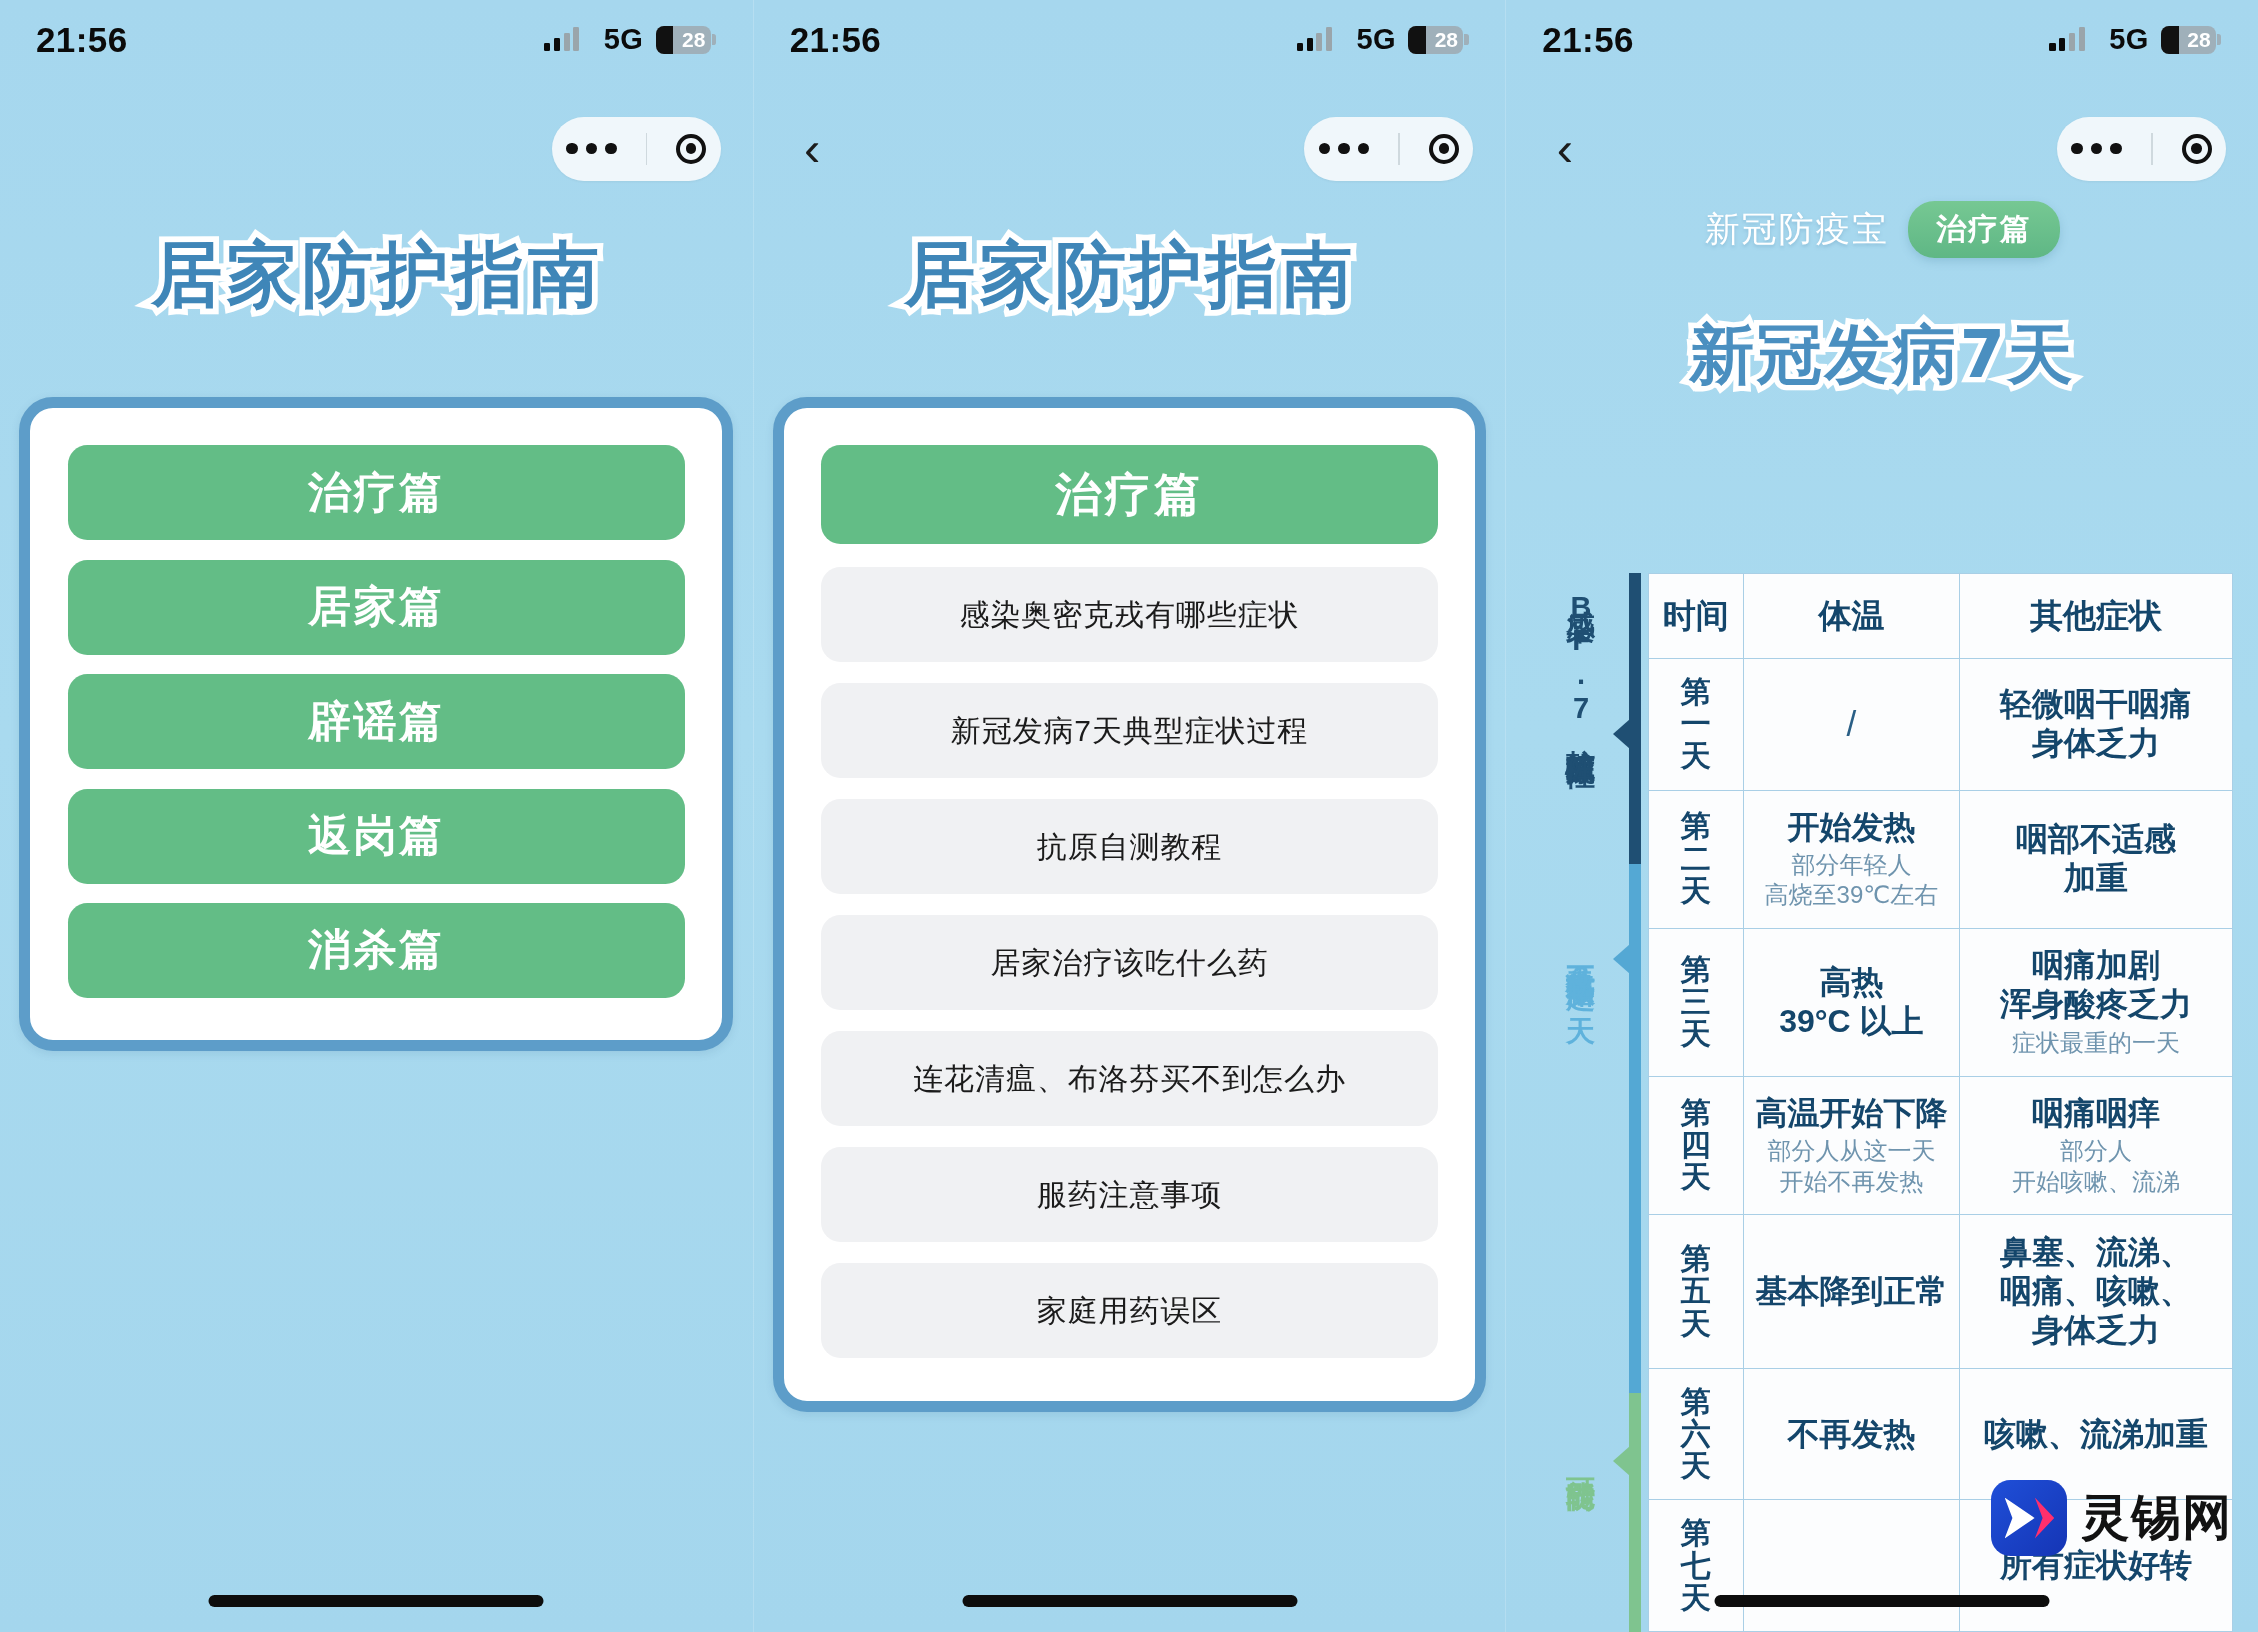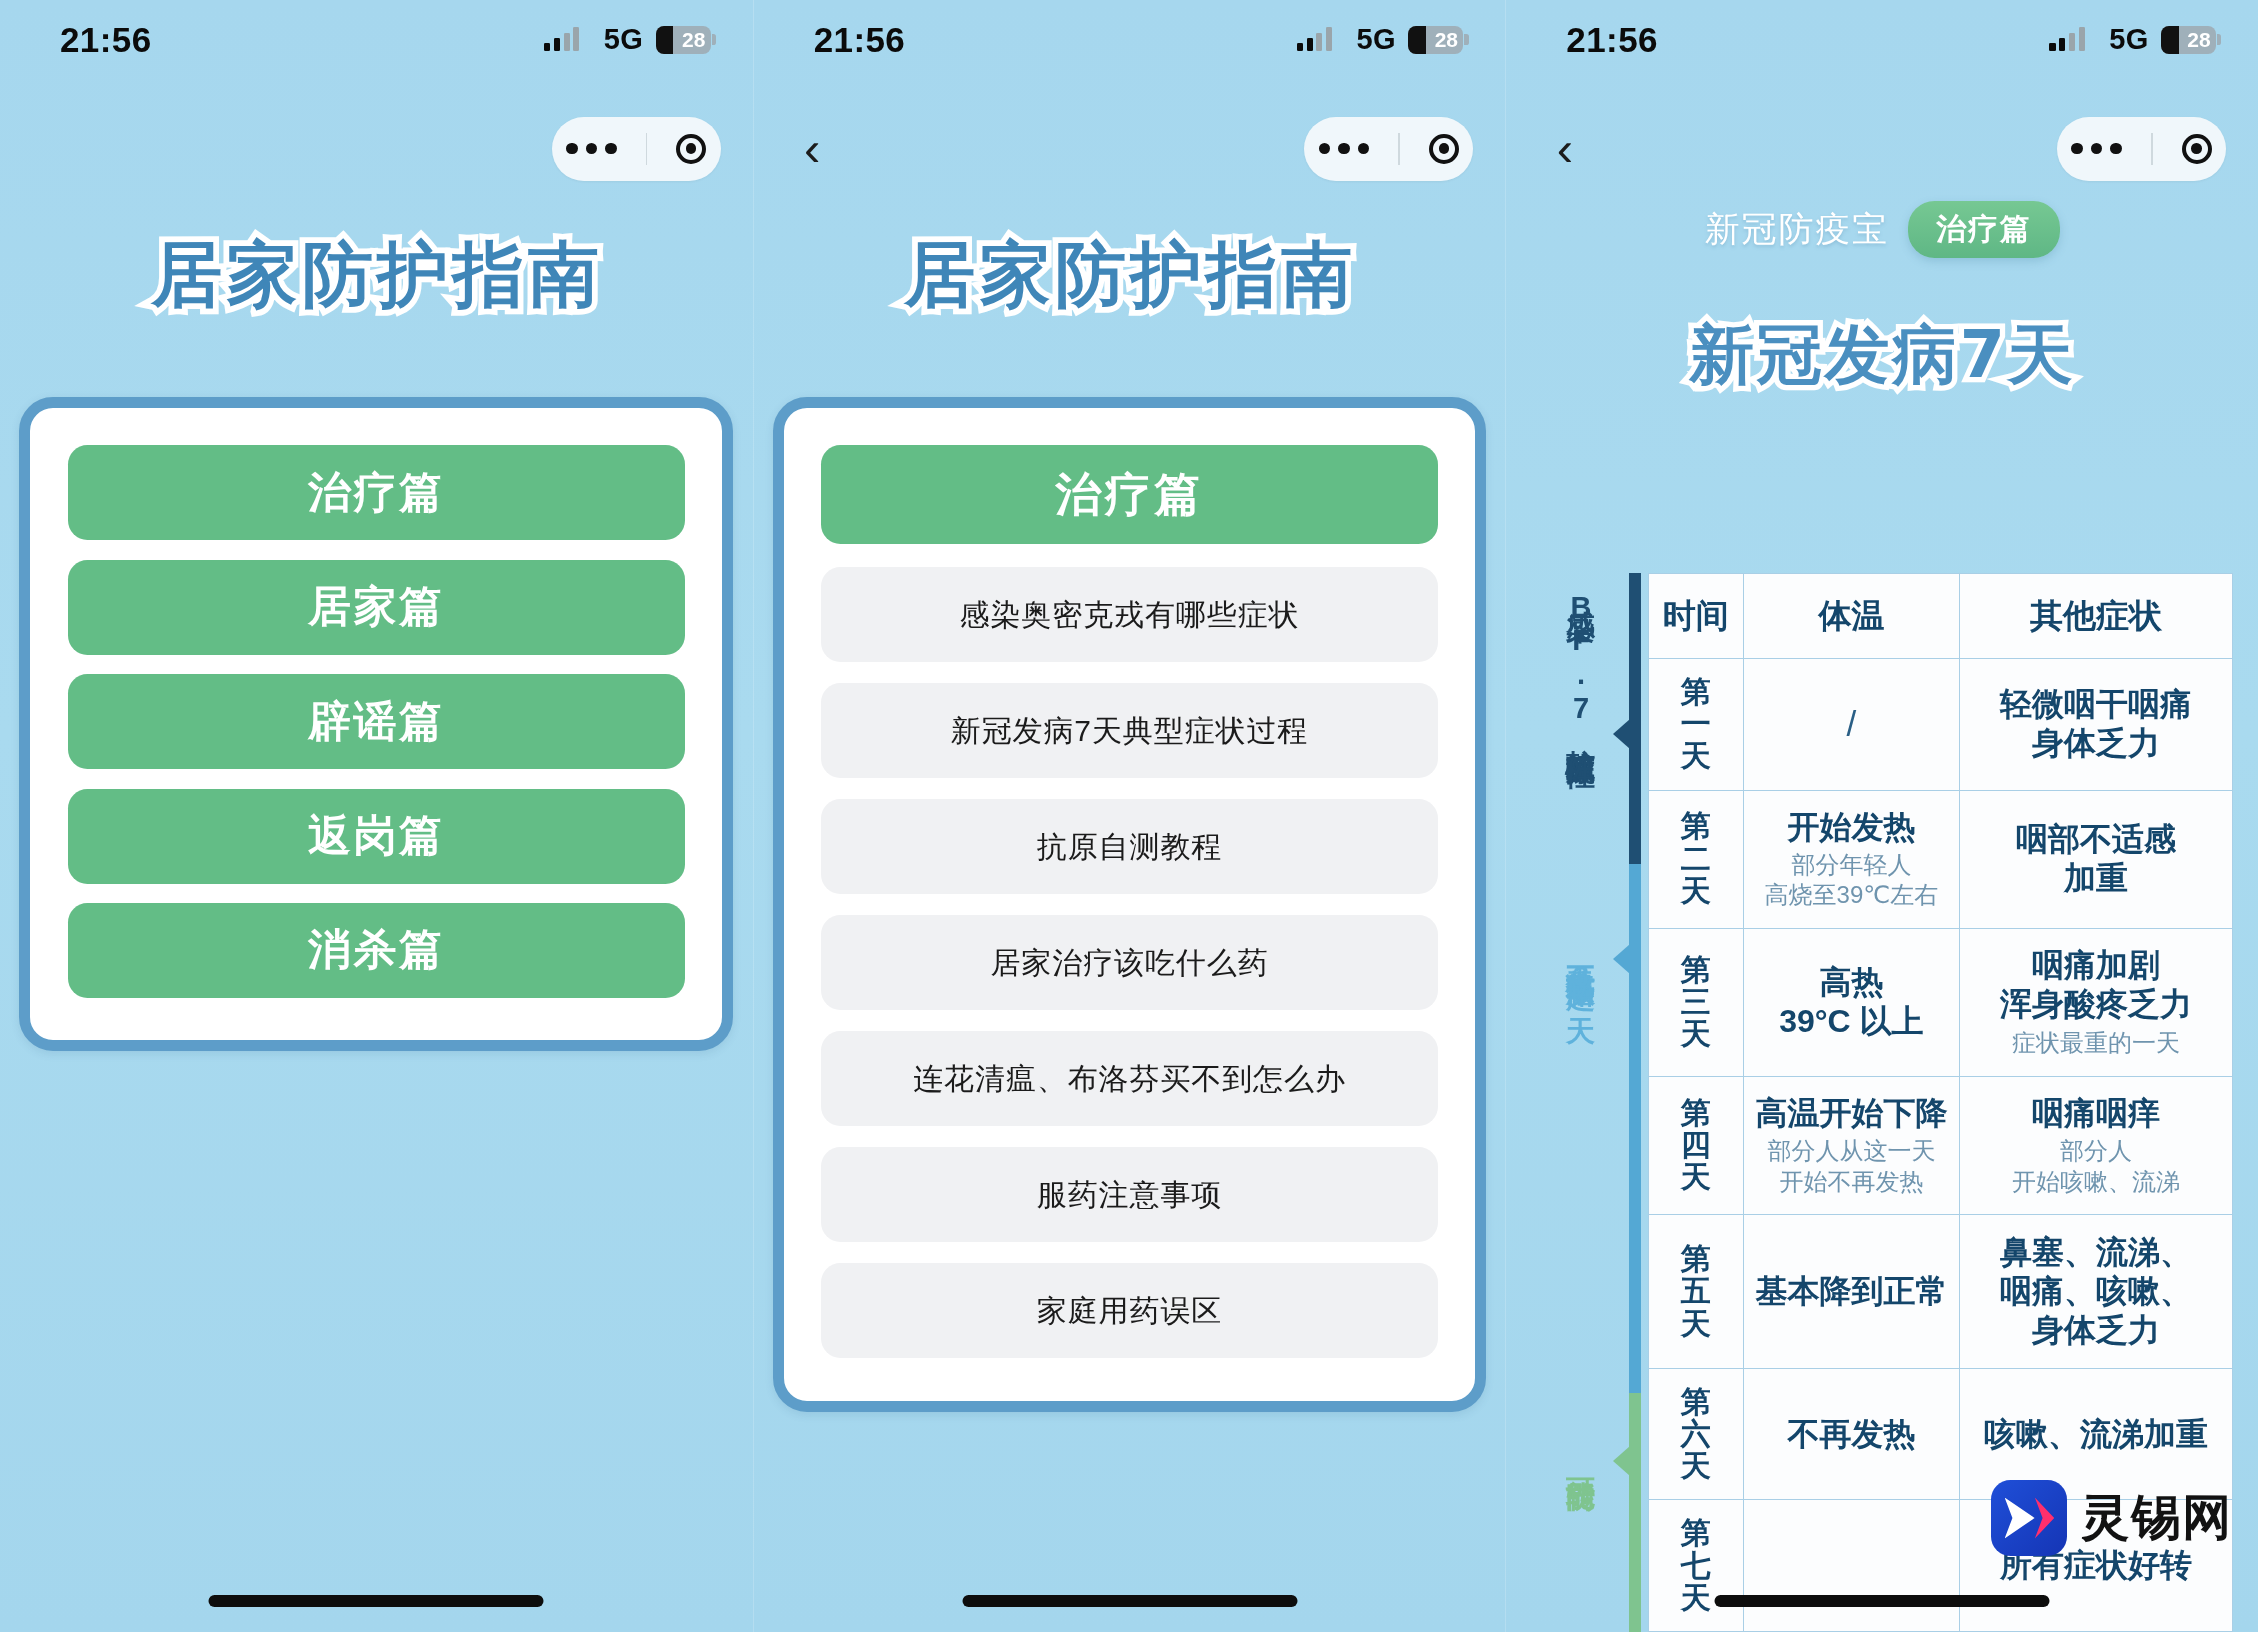--- a/index.html
+++ b/index.html
@@ -15,21 +15,21 @@
     width: 753px; height: 1632px;
     background: linear-gradient(180deg,#a6d7ee 0%, #a9daef 45%, #a4d6ed 100%);
     overflow: hidden;
   }
   .screen + .screen { border-left: 0.9px solid rgba(255,255,255,0.18); }
 
   
   .statusbar {
     position: absolute; top: 0; left: 0; right: 0; height: 79px;
     display: flex; align-items: center; justify-content: space-between;
-    padding: 0 42px 0 60px;
+    padding: 0 42px 0 36px;
   }
   .clock { font-size: 35px; font-weight: 700; color: #0b0b0b; letter-spacing: 0.4px; }
   .status-right { display: flex; align-items: center; gap: 12.4px; }
   .bars { display: flex; align-items: flex-end; gap: 3.5px; height: 23px; }
   .bars i { display:block; width: 6.2px; background: #0b0b0b; border-radius: 1.3px; }
   .bars i:nth-child(1){ height: 8px; }
   .bars i:nth-child(2){ height: 13.2px; }
   .bars i:nth-child(3){ height: 18.5px; background:#9aa5ab; }
   .bars i:nth-child(4){ height: 24px; background:#9aa5ab; }
   .net { font-size: 29px; font-weight: 600; color:#0b0b0b; letter-spacing:0.4px;margin-left:12px;}

